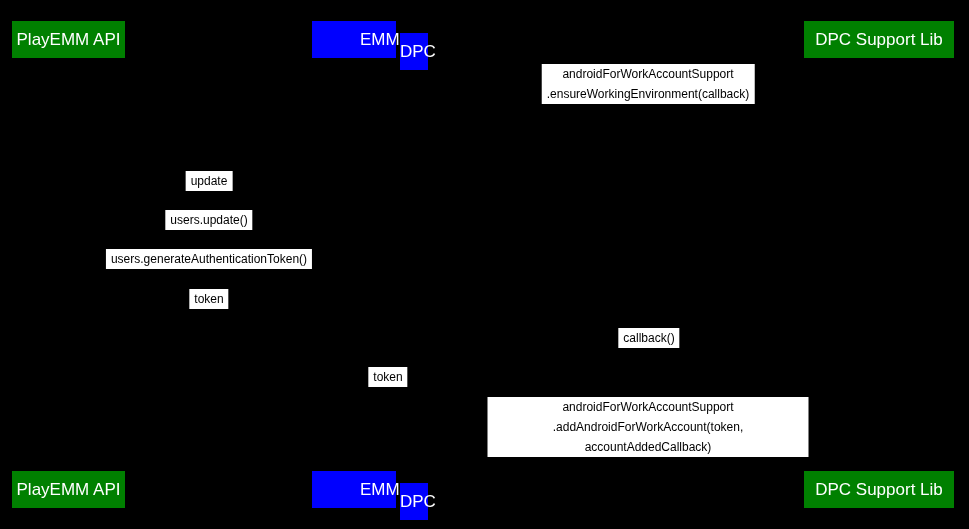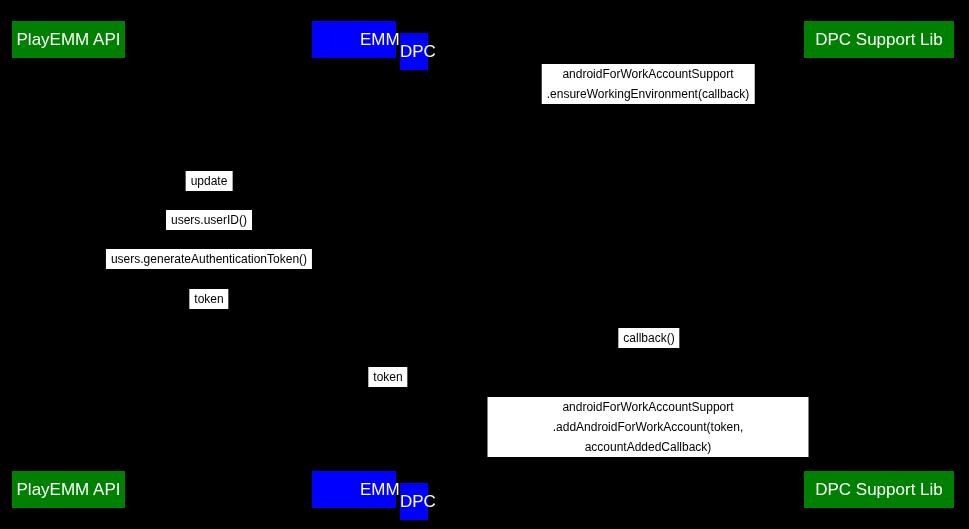--- a/index.html
+++ b/index.html
@@ -60,21 +60,21 @@
 <div class="stage">
 
   <div class="actor row-top a-playemm" style="background: rgb(0, 128, 0);">PlayEMM API</div>
   <div class="actor row-top a-emm" style="background: rgb(0, 0, 255);">EMM</div>
   <div class="actor row-top a-dpc" style="background: rgb(0, 0, 255);">DPC</div>
   <div class="actor row-top a-dpclib" style="background: rgb(0, 128, 0);">DPC Support Lib</div>
 
   <div class="msg multiline m0">androidForWorkAccountSupport
 .ensureWorkingEnvironment(callback)</div>
   <div class="msg m2">update</div>
-  <div class="msg m3">users.userID()</div>
+  <div class="msg m3">users.update()</div>
   <div class="msg m4">users.generateAuthenticationToken()</div>
   <div class="msg m5">token</div>
   <div class="msg m6">callback()</div>
   <div class="msg m7">token</div>
   <div class="msg multiline m8">androidForWorkAccountSupport
 .addAndroidForWorkAccount(token, accountAddedCallback)</div>
 
   <div class="actor row-bottom a-playemm" style="background: rgb(0, 128, 0);">PlayEMM API</div>
   <div class="actor row-bottom a-emm" style="background: rgb(0, 0, 255);">EMM</div>
   <div class="actor row-bottom a-dpc" style="background: rgb(0, 0, 255);">DPC</div>

